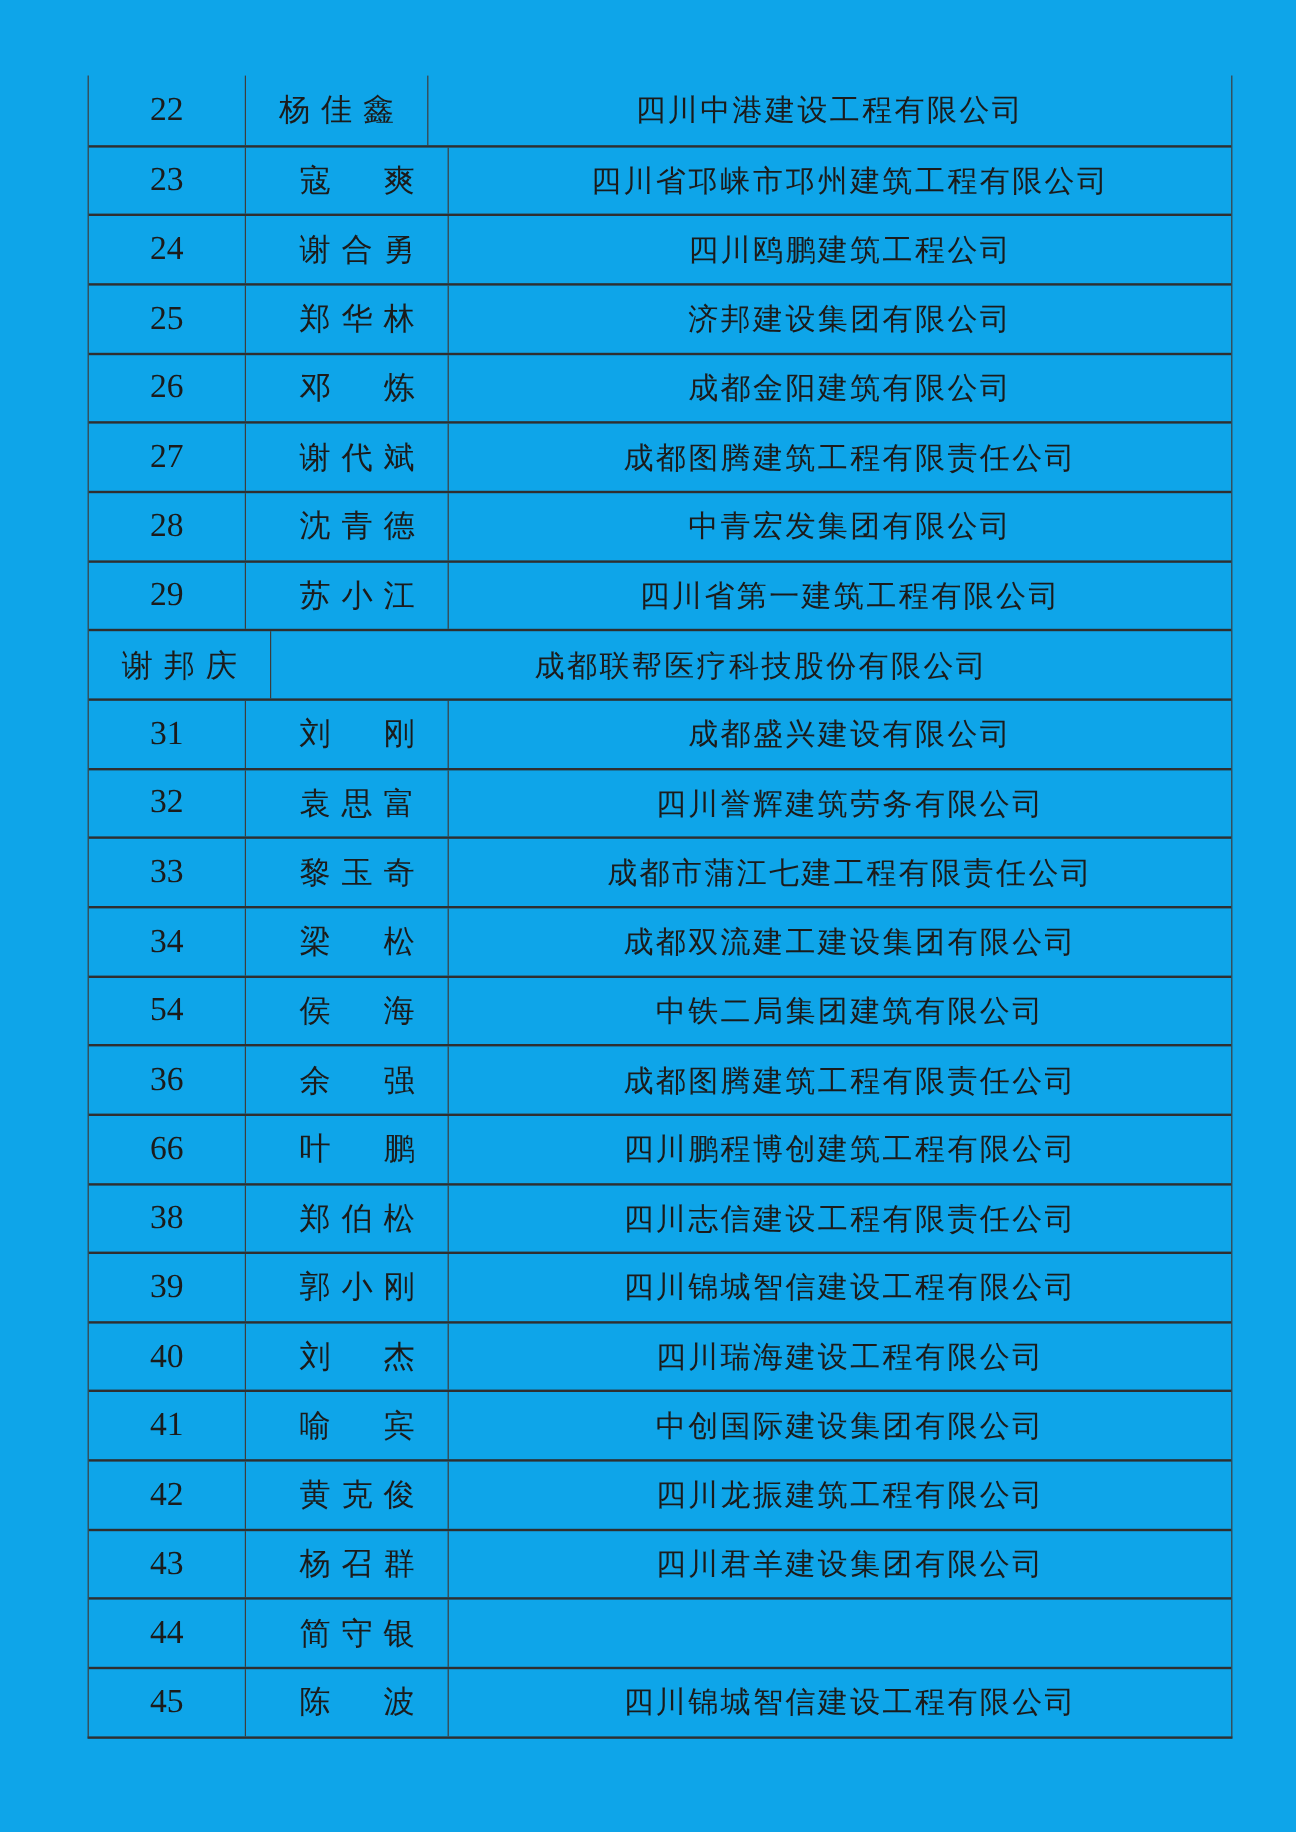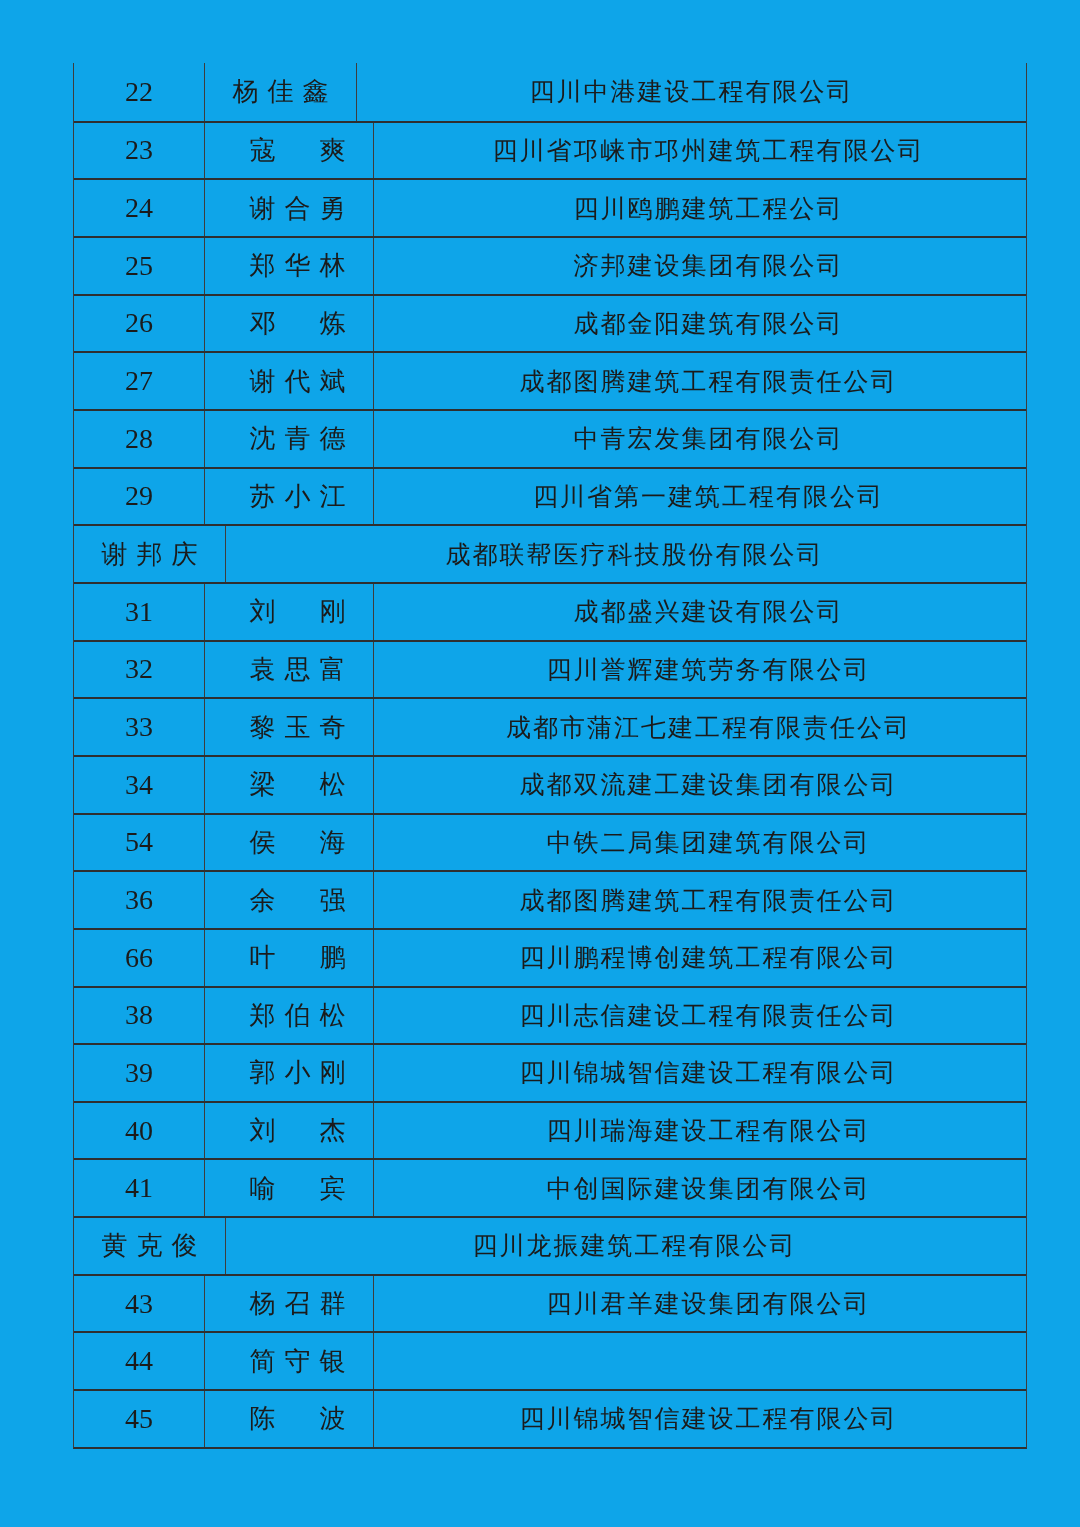--- a/index.html
+++ b/index.html
@@ -338,20 +338,21 @@
             <span>喻</span>
             <span>宾</span>
           </span>
     </div>
     <div class="cell c-company">
       <span>中创国际建设集团有限公司</span>
     </div>
   </div>
 
   <div class="row">
+    <div class="cell c-no">42</div>
     <div class="cell c-name">
       <span class="name-inner">
             <span>黄</span>
             <span>克</span>
             <span>俊</span>
           </span>
     </div>
     <div class="cell c-company">
       <span>四川龙振建筑工程有限公司</span>
     </div>

